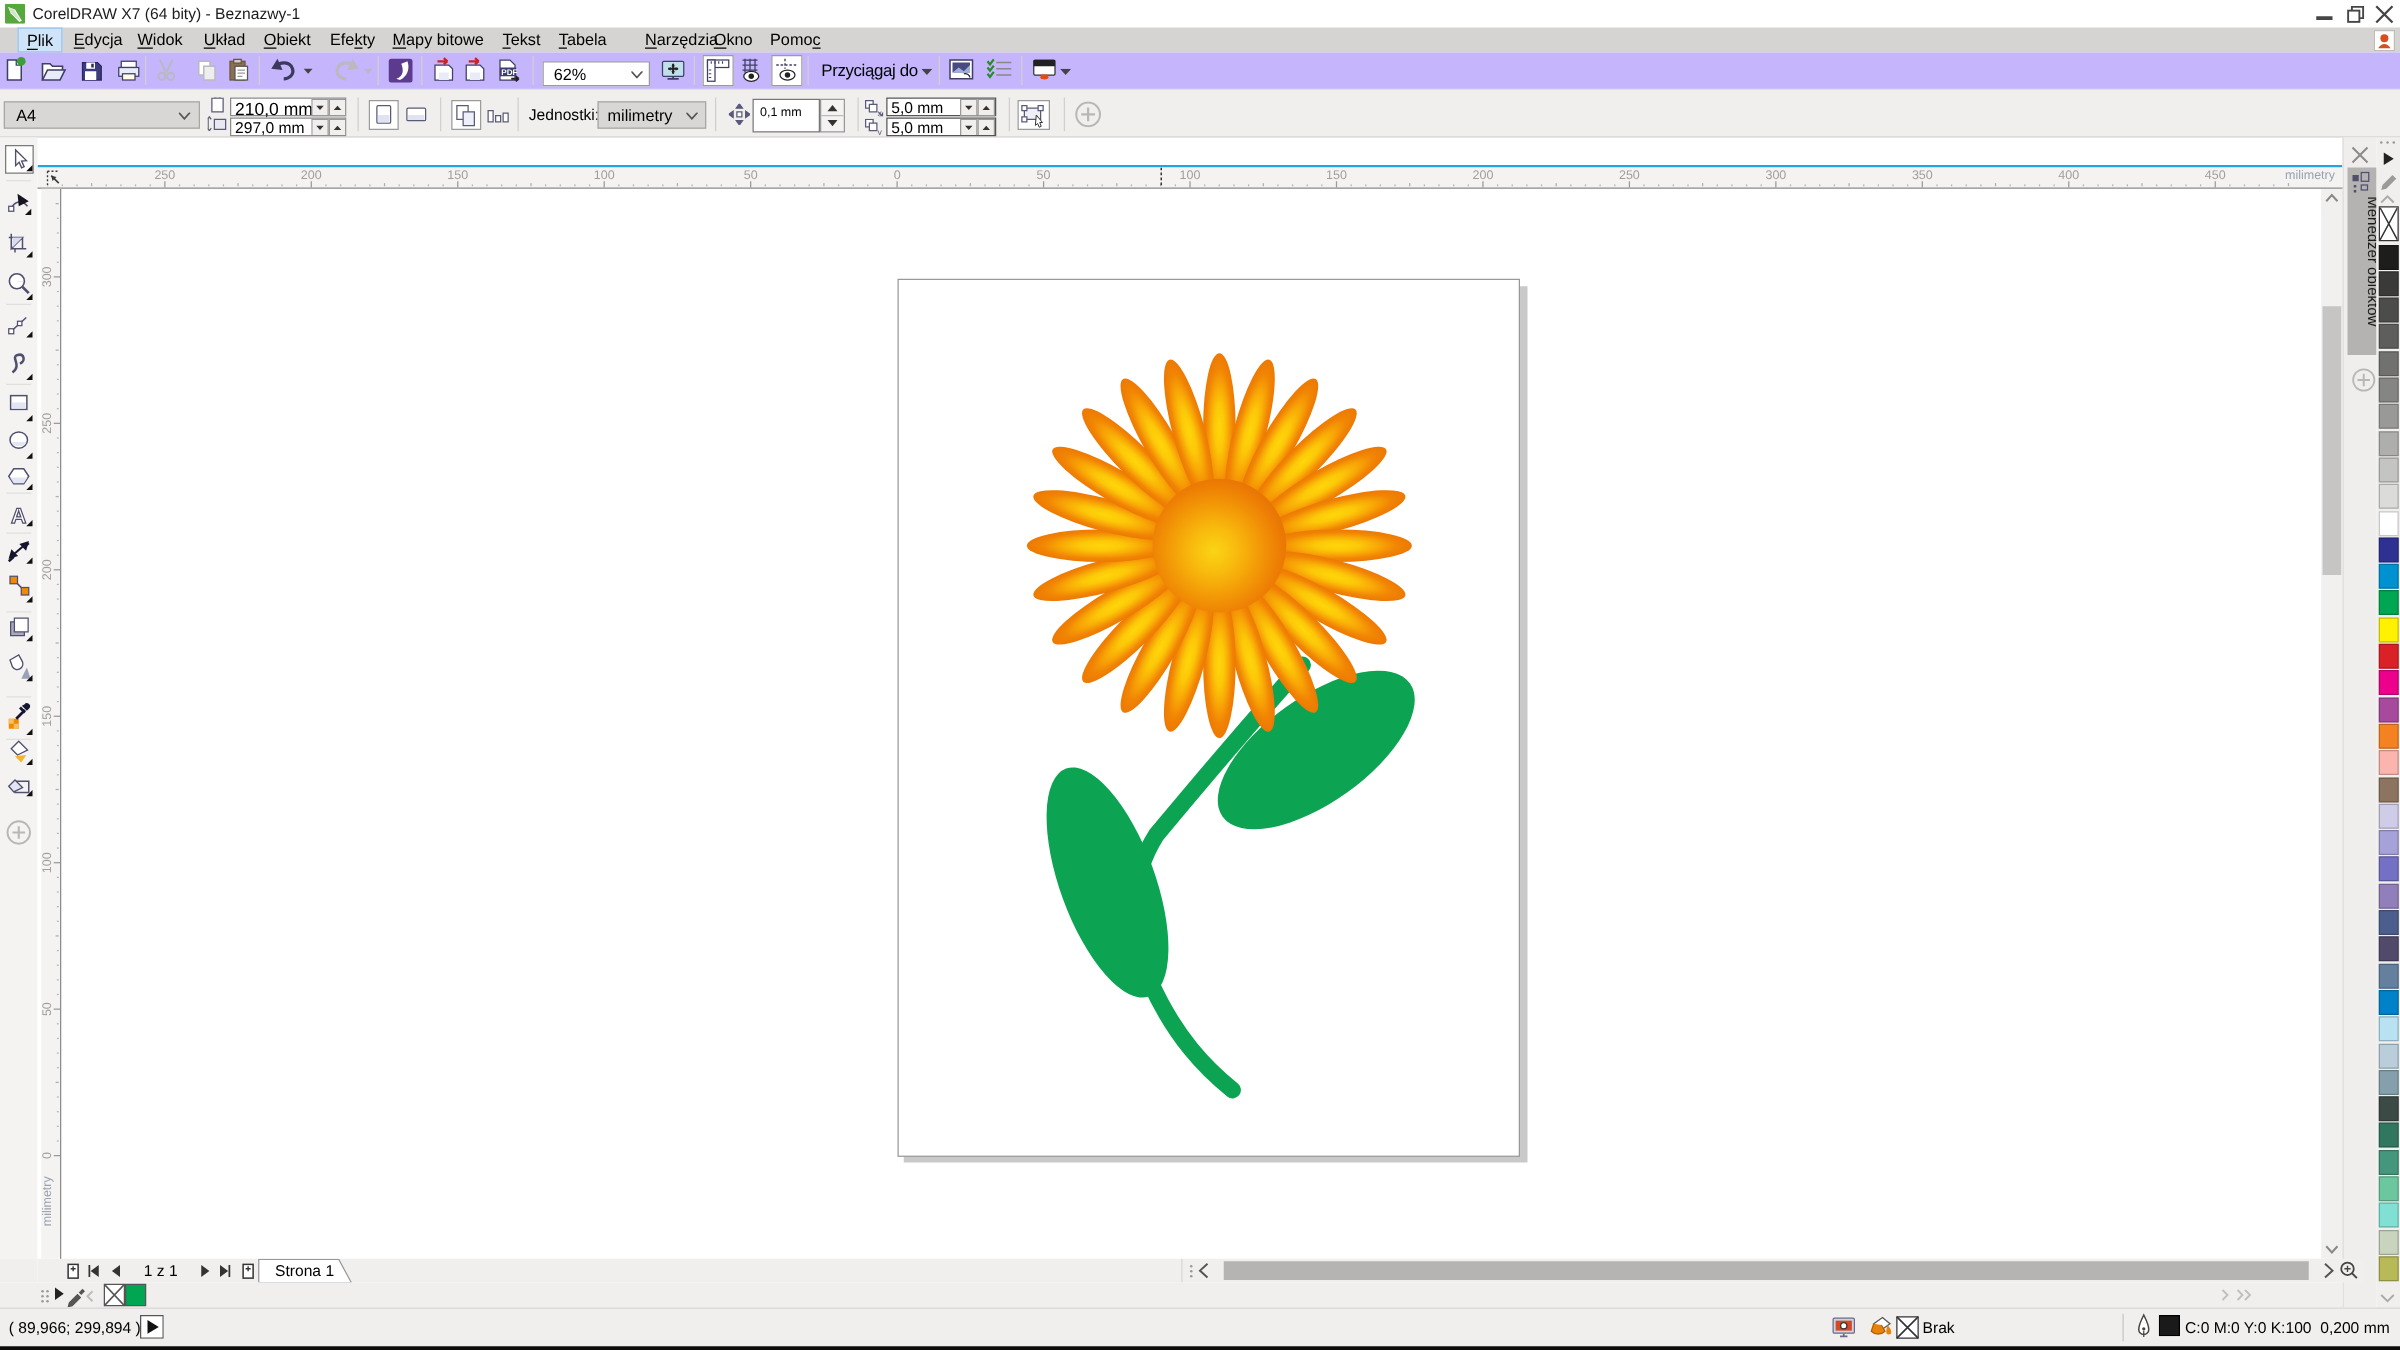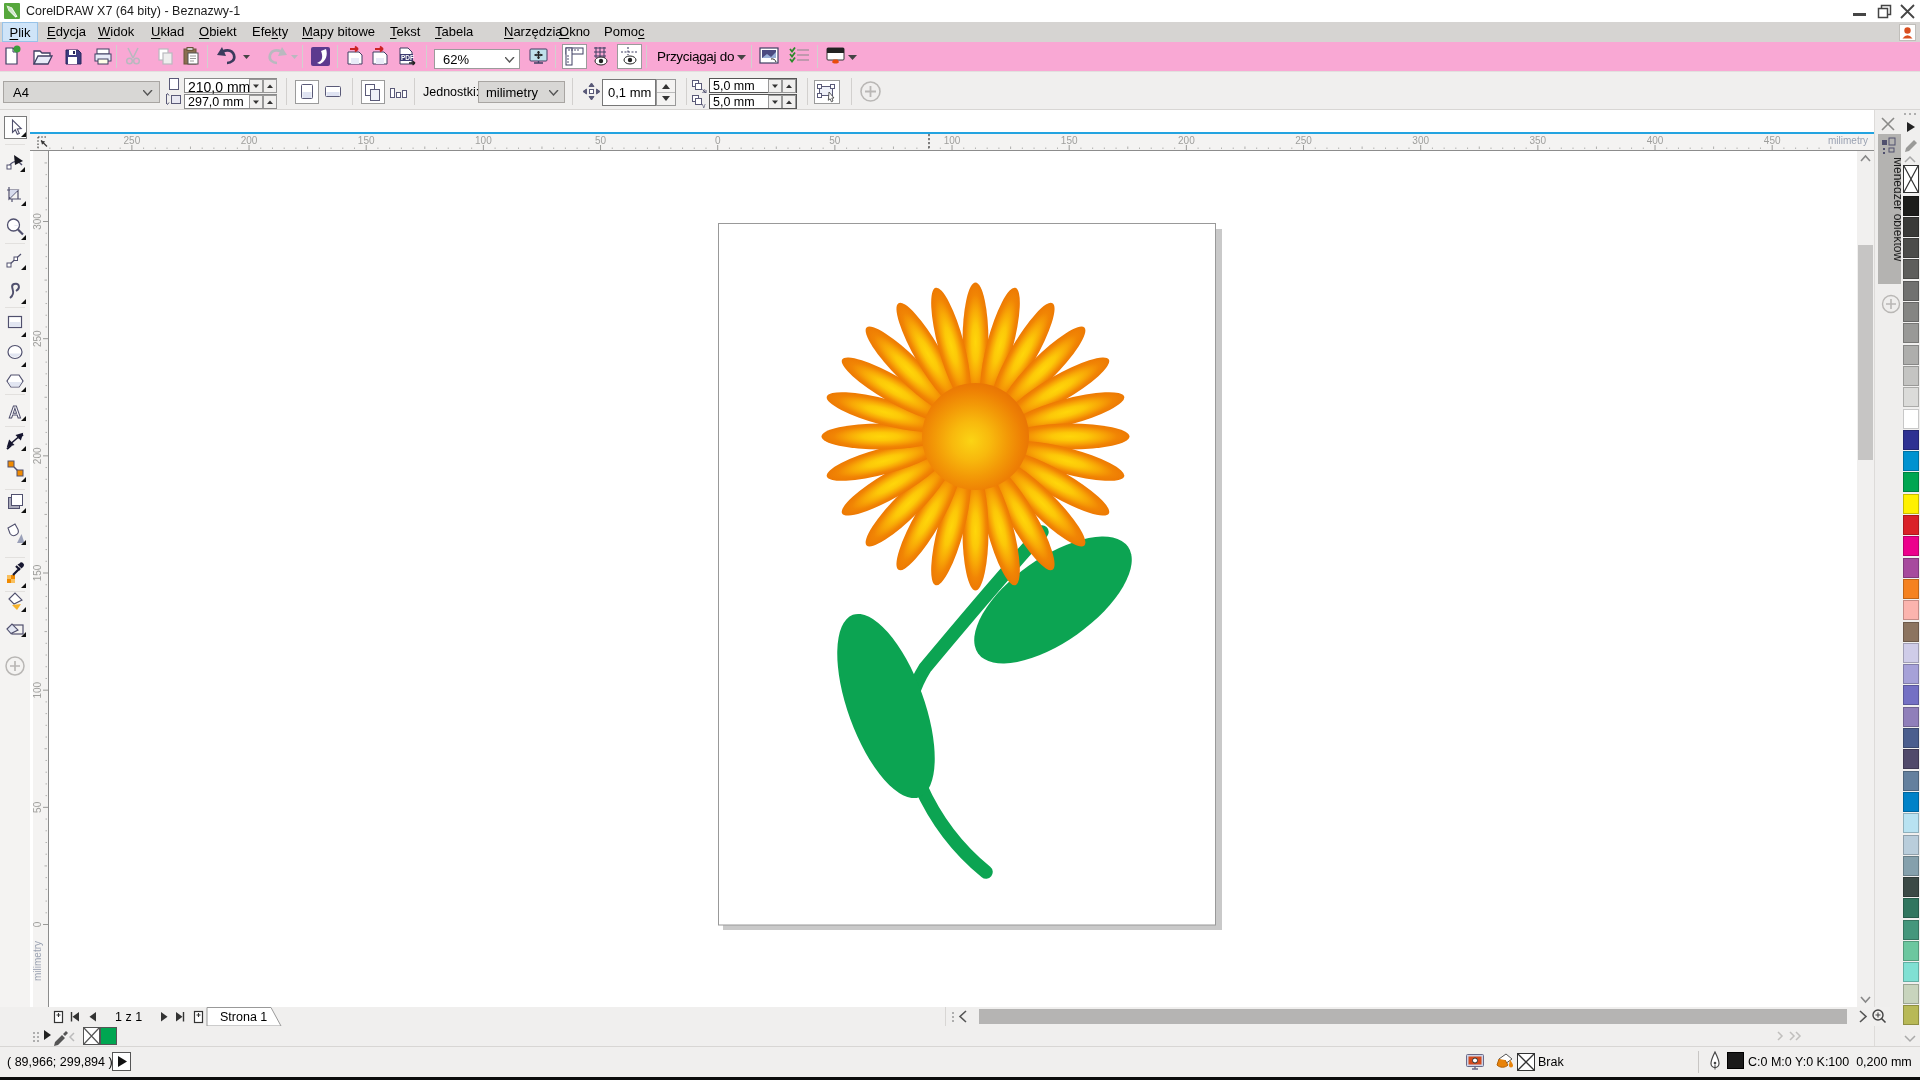--- a/index.html
+++ b/index.html
@@ -2,24 +2,24 @@
 <html><head>
 <meta charset="utf-8">
 <style>
 * { margin:0; padding:0; box-sizing:border-box; }
 html,body { width:1920px; height:1080px; overflow:hidden; font-family:"Liberation Sans",sans-serif; background:#ffffff; }
 .abs { position:absolute; }
 #app { position:relative; width:1920px; height:1080px; background:#fff; }
 #titlebar { left:0; top:0; width:1920px; height:22px; background:#ffffff; }
 #titlebar .title { position:absolute; left:26px; top:4px; font-size:12.5px; color:#1c1c1c; }
 #menubar { left:0; top:22px; width:1920px; height:20px; background:#d6d4d2; }
-.mitem { position:absolute; top:0; height:20px; line-height:19px; font-size:13px; color:#000; }
+.mitem { position:absolute; top:0; height:20px; line-height:19px; font-size:13px; color:#000;margin-left:12px; }
 .mitem u { text-decoration-thickness:1px; text-underline-offset:2px; }
 #m-plik { left:2px; top:0px; width:36px; height:20px; background:#cfe4f8; border:1px solid #98c3e8; text-align:center; }
-#toolbar { left:0; top:42px; width:1920px; height:30px; background:#f9a8d4; border-bottom:1px solid #e2e0de; }
+#toolbar { left:0; top:42px; width:1920px; height:30px; background:#c4b5fd; border-bottom:1px solid #e2e0de; }
 #propbar { left:0; top:72px; width:1920px; height:38px; background:#f0efee; border-bottom:1px solid #d8d6d4; }
 #tabrow { left:30px; top:110px; width:1844px; height:22px; background:#eaeae8; }
 #blueline { left:30px; top:132px; width:1844px; height:2px; background:#23a3e0; }
 #hruler { z-index:3; left:30px; top:134px; width:1844px; height:17px; background:#f4f3f2; border-bottom:1px solid #8c8c8c; }
 #vruler { z-index:3; left:33px; top:151px; width:16px; height:856px; background:#f4f3f2; border-right:1px solid #8c8c8c; }
 #toolbox { left:0; top:110px; width:30px; height:897px; background:#f4f3f2; }
 #canvas { left:30px; top:151px; width:1827px; height:856px; background:#ffffff; }
 #vscroll { left:1857px; top:151px; width:17px; height:856px; background:#f1f0ef; }
 #docker { left:1874px; top:110px; width:27px; height:936px; background:#efeeed; border-left:1px solid #dddbd9;}
 #palette { left:1901px; top:110px; width:19px; height:966px; background:#f0efee; }
@@ -250,21 +250,21 @@
           <path d="M0 0 L4.5 5 L9 0" fill="none" stroke="#555" stroke-width="1.4"></path>
         </svg>
     </div>
     <svg style="position:absolute;left:583px;top:11px" width="17" height="17">
       <g stroke="#5a5a78" fill="#5a5a78">
           <rect x="6.5" y="6.5" width="4" height="4" fill="#fff"></rect>
       <path d="M8.5 0 l2.5 3.5 h-5 Z M8.5 17 l2.5 -3.5 h-5 Z M0 8.5 l3.5 -2.5 v5 Z M17 8.5 l-3.5 -2.5 v5 Z"></path>
         </g>
     </svg>
     <div class="field" style="left:602px;top:7px;width:54px;height:27px;border-color:#777">
-      <div class="txt" style="left:5px;top:5px;font-size:13px">0,1 mm</div>
+      <div class="txt" style="left:5px;top:5px;font-size:10px">0,1 mm</div>
     </div>
     <div class="abs" style="left:656px;top:7px;width:20px;height:27px;background:#f4f3f2;border:1px solid #999">
       <svg width="18" height="25">
           <path d="M9 4 l4 5 h-8 Z" fill="#333"></path>
           <path d="M9 21 l4 -5 h-8 Z" fill="#333"></path>
           <rect x="0" y="12" width="18" height="1" fill="#bbb"></rect>
         </svg>
     </div>
     <div class="sep" style="left:572px;top:6px;height:27px"></div>
     <div class="sep" style="left:686px;top:6px;height:27px"></div>

